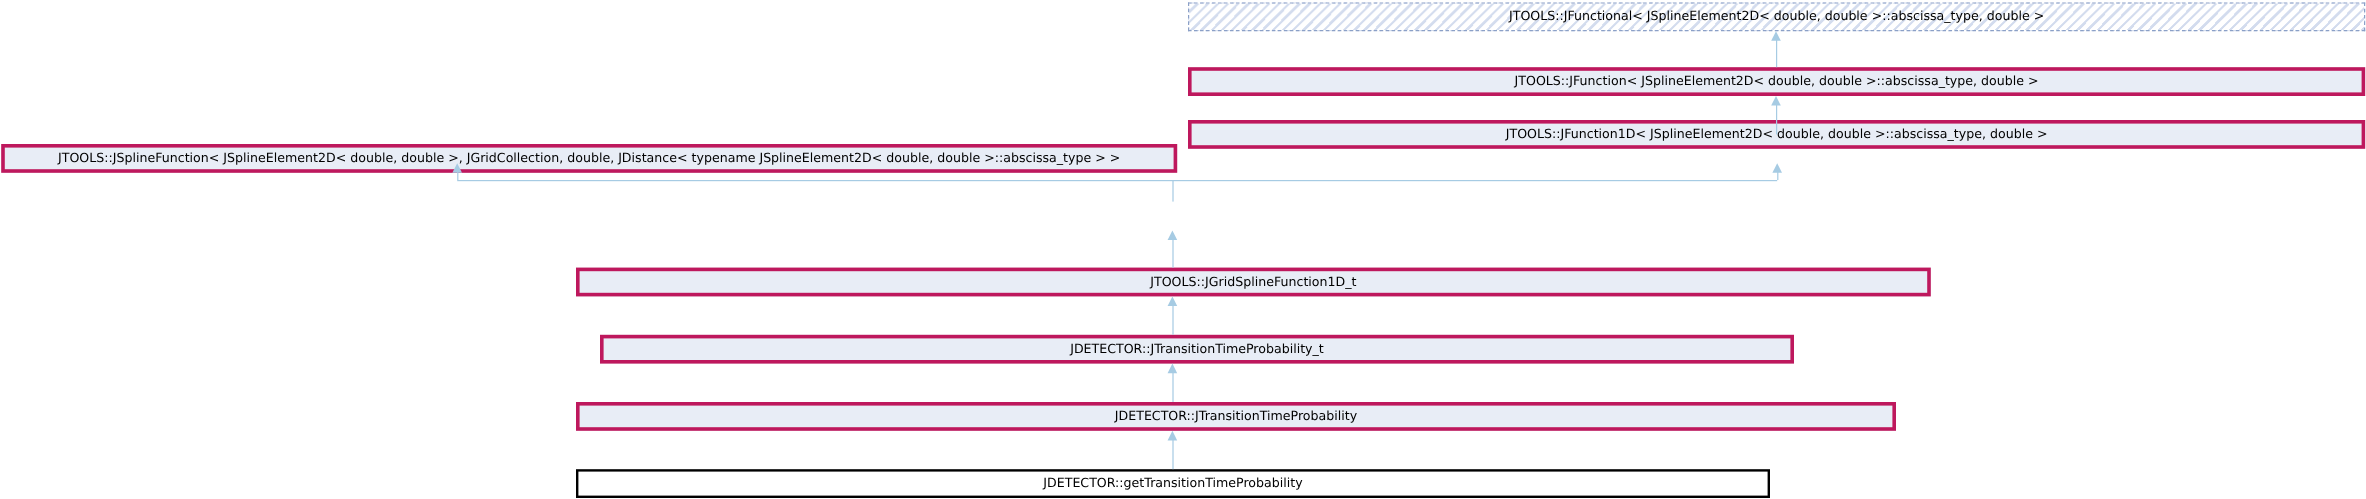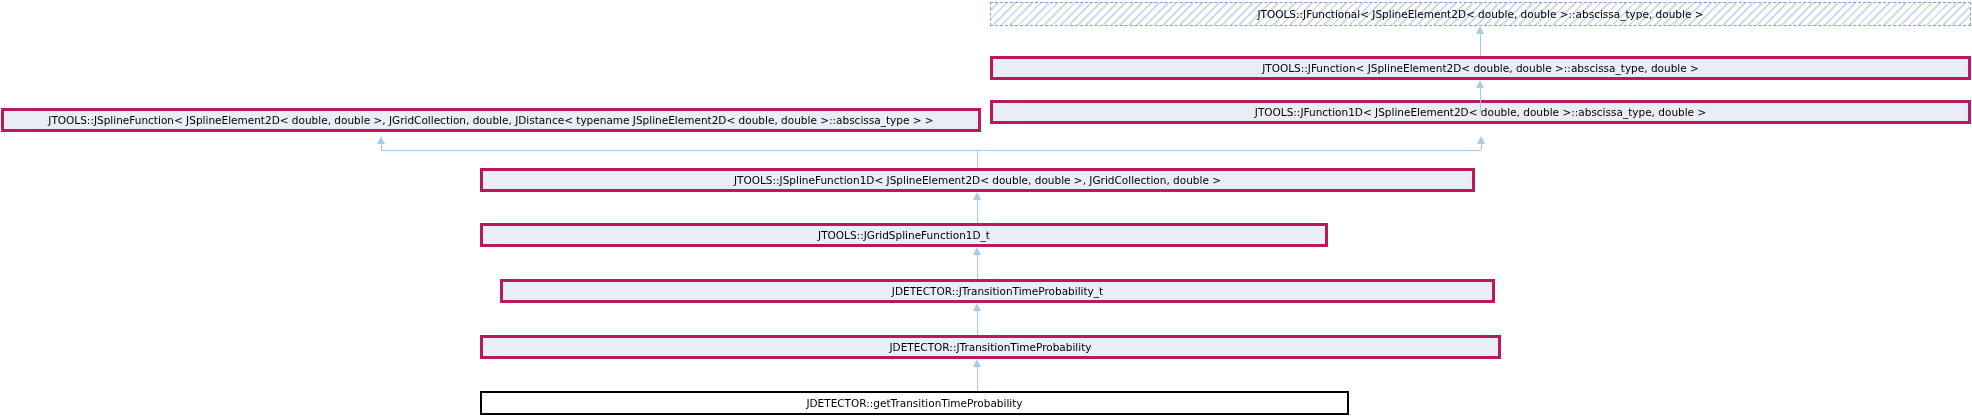--- a/index.html
+++ b/index.html
@@ -30,27 +30,27 @@
     background: repeating-linear-gradient(135deg, #ffffff 0px, #ffffff 4px, #d3dcee 4px, #d3dcee 6px);
     text-align: right;
   }
   .node.focus {
     border: 2px solid #000000;
     background: #ffffff;
   }
   
   #n-jfunctional          { left: 990px; top: 2px;   width: 981px; }
   #n-jfunction            { left: 990px; top: 56px;  width: 981px; }
-  #n-jsplinefunction      { left: 1px;   top: 108px; width: 980px; }
+  #n-jsplinefunction      { left: 1px;   top: 120px; width: 980px; }
   #n-jfunction1d          { left: 990px; top: 100px; width: 981px; }
   #n-jsplinefunction1d    { left: 480px; top: 168px; width: 995px; }
-  #n-jgridsplinefunction  { left: 480px; top: 223px; width: 848px; }
+  #n-jgridsplinefunction  { left: 480px; top: 223px; width: 1129px; }
   #n-jttp_t               { left: 480px; top: 279px; width: 995px; margin-left: 20px; }
-  #n-jttp                 { left: 480px; top: 335px; width: 1021px; }
-  #n-getttp               { left: 480px; top: 391px; width: 869px; }
+  #n-jttp                 { left: 480px; top: 335px; width: 1100px; }
+  #n-getttp               { left: 480px; top: 391px; width: 995px; }
 
   .vline { position: absolute; width: 1px; background: #a6cbe3; }
   .hline { position: absolute; height: 1px; background: #a6cbe3; }
   .arrow-up {
     position: absolute;
     width: 0; height: 0;
     border-left: 4px solid transparent;
     border-right: 4px solid transparent;
     border-bottom: 8px solid #a6cbe3;
   }
@@ -88,23 +88,20 @@
   </div>
 
   <div class="node" id="n-jsplinefunction">
     <span>JTOOLS::JSplineFunction&lt; JSplineElement2D&lt; double, double &gt;, JGridCollection, double, JDistance&lt; typename JSplineElement2D&lt; double, double &gt;::abscissa_type &gt; &gt;</span>
   </div>
 
   <div class="node" id="n-jfunction1d">
     <span>JTOOLS::JFunction1D&lt; JSplineElement2D&lt; double, double &gt;::abscissa_type, double &gt;</span>
   </div>
 
-  <div class="node" id="n-jsplinefunction1d">
-    <span>JTOOLS::JSplineFunction1D&lt; JSplineElement2D&lt; double, double &gt;, JGridCollection, double &gt;</span>
-  </div>
 
   <div class="node" id="n-jgridsplinefunction">
     <span>JTOOLS::JGridSplineFunction1D_t</span>
   </div>
 
   <div class="node" id="n-jttp_t">
     <span>JDETECTOR::JTransitionTimeProbability_t</span>
   </div>
 
   <div class="node" id="n-jttp">

